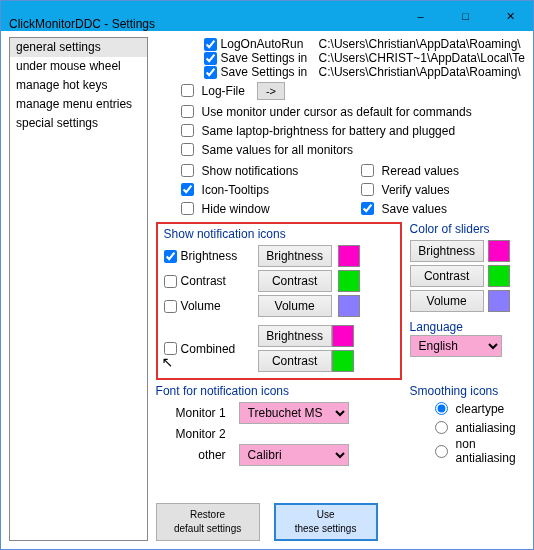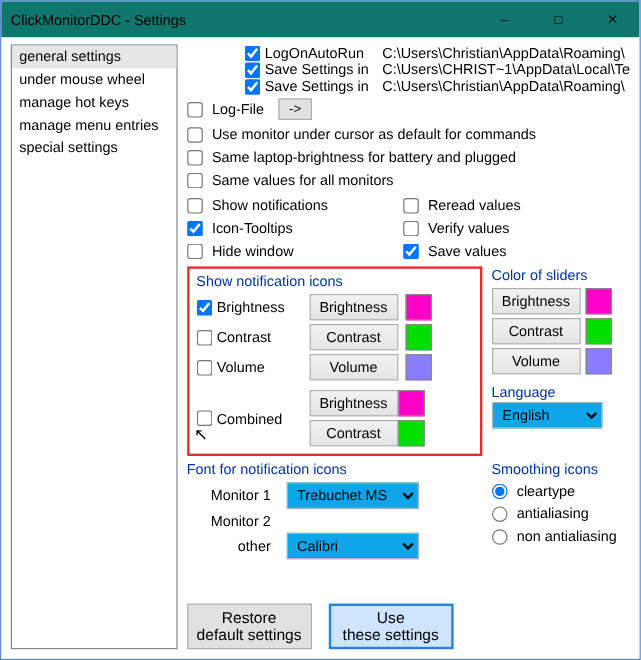--- a/index.html
+++ b/index.html
@@ -10,23 +10,23 @@
     background: #fff;
     color: #000;
     width: 534px;
     height: 550px;
     overflow: hidden;
     border: 1px solid #5a8fd6;
   }
   .titlebar {
     height: 30px;
     display: flex;
-    align-items: center;
+    align-items: flex-end;
     padding: 1px 0 0 8px;
-    background: #0f766e;
+    background: #0ea5e9;
   }
   .titlebar .title { flex: 0 0 auto; }
   .titlebar .spacer { flex: 1; }
   .titlebar .winbtn {
     width: 45px; height: 30px;
     display: flex; align-items: center; justify-content: center;
     font-family: "Segoe UI Symbol", sans-serif;
     font-size: 11px;
   }
   .content { display: flex; padding: 6px 8px 8px 8px; gap: 8px; height: calc(100% - 30px); }
@@ -43,21 +43,21 @@
   }
   .sidebar-item.selected { background: #e6e6e6; }
   .main {
     flex: 1;
     position: relative;
     display: flex;
     flex-direction: column;
     gap: 2px;
   }
   .row { display: flex; align-items: center; gap: 6px; min-height: 19px; }
-  .row label { display: flex; align-items: flex-end; gap: 4px; }
+  .row label { display: flex; align-items: center; gap: 4px; margin-left: 25px; }
   input[type=checkbox], input[type=radio] {
     margin: 0 4px 0 0;
     width: 13px; height: 13px;
     vertical-align: middle;
   }
   .toprow { display: flex; align-items: center; padding-left: 48px; }
   .toprow .lbl { width: 115px; display: flex; align-items: center; }
   .toprow .path { flex: 1; white-space: nowrap; overflow: hidden; }
   .arrowbtn {
     border: 1px solid #adadad;
@@ -101,41 +101,41 @@
     width: 22px; height: 22px;
     border: 1px solid #888;
   }
   .swatch.magenta { background: #ff00c8; }
   .swatch.green { background: #00e000; }
   .swatch.purple { background: #8a7cff; }
   .slider-col .srow { display: flex; align-items: center; gap: 4px; margin-top: 3px; }
   select.combo {
     height: 22px;
     border: 1px solid #adadad;
-    background: #0ea5e9;
+    background: #f9a8d4;
     font-family: inherit;
     font-size: 12px;
     padding: 0 4px;
   }
   .fontrow { display: flex; align-items: center; gap: 13px; margin-top: 3px; }
   .fontrow .flabel { width: 70px; text-align: right; padding-left: 10px; }
   .footer {
     margin-top: auto;
     display: flex;
     gap: 14px;
     padding-top: 10px;
   }
   .footer .bigbtn {
     height: 38px;
     background: #e1e1e1;
     border: 1px solid #adadad;
     display: flex; align-items: center; justify-content: center;
     text-align: center;
     line-height: 14px;
-    font-size: 13px;
+    font-size: 10px;
   }
   .footer .bigbtn.sel {
     background: #cfe4ff;
     border: 2px solid #2a84d6;
   }
   .cursor {
     position: absolute;
     font-size: 14px;
     pointer-events: none;
   }

